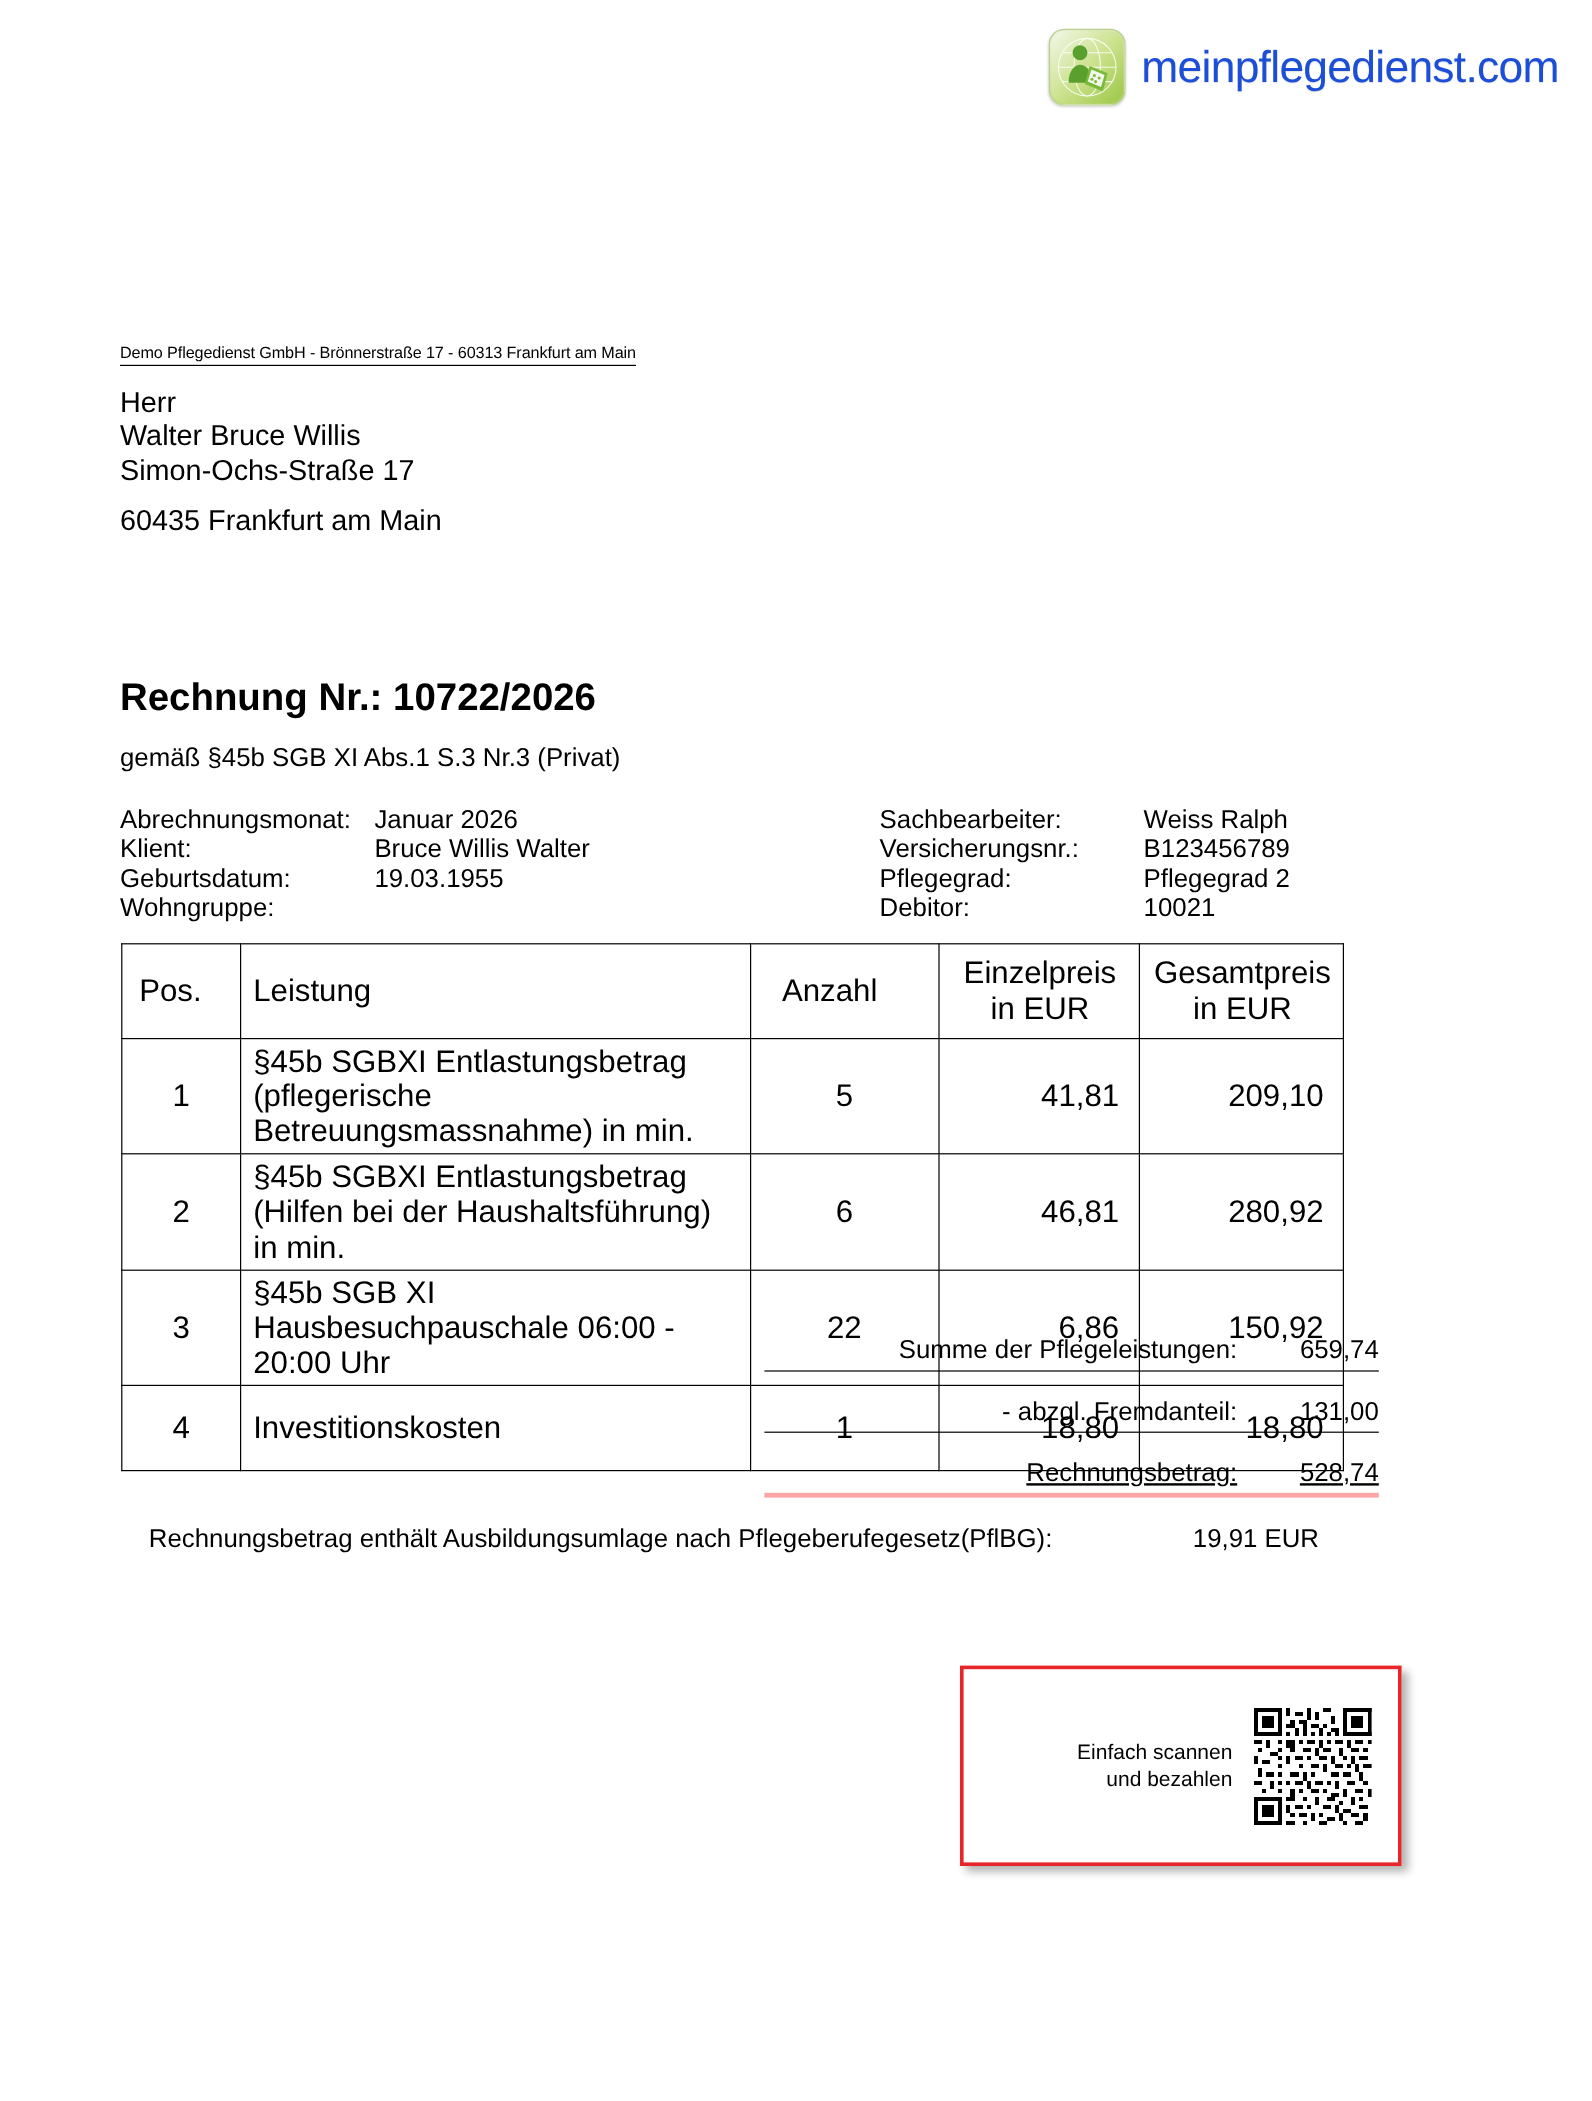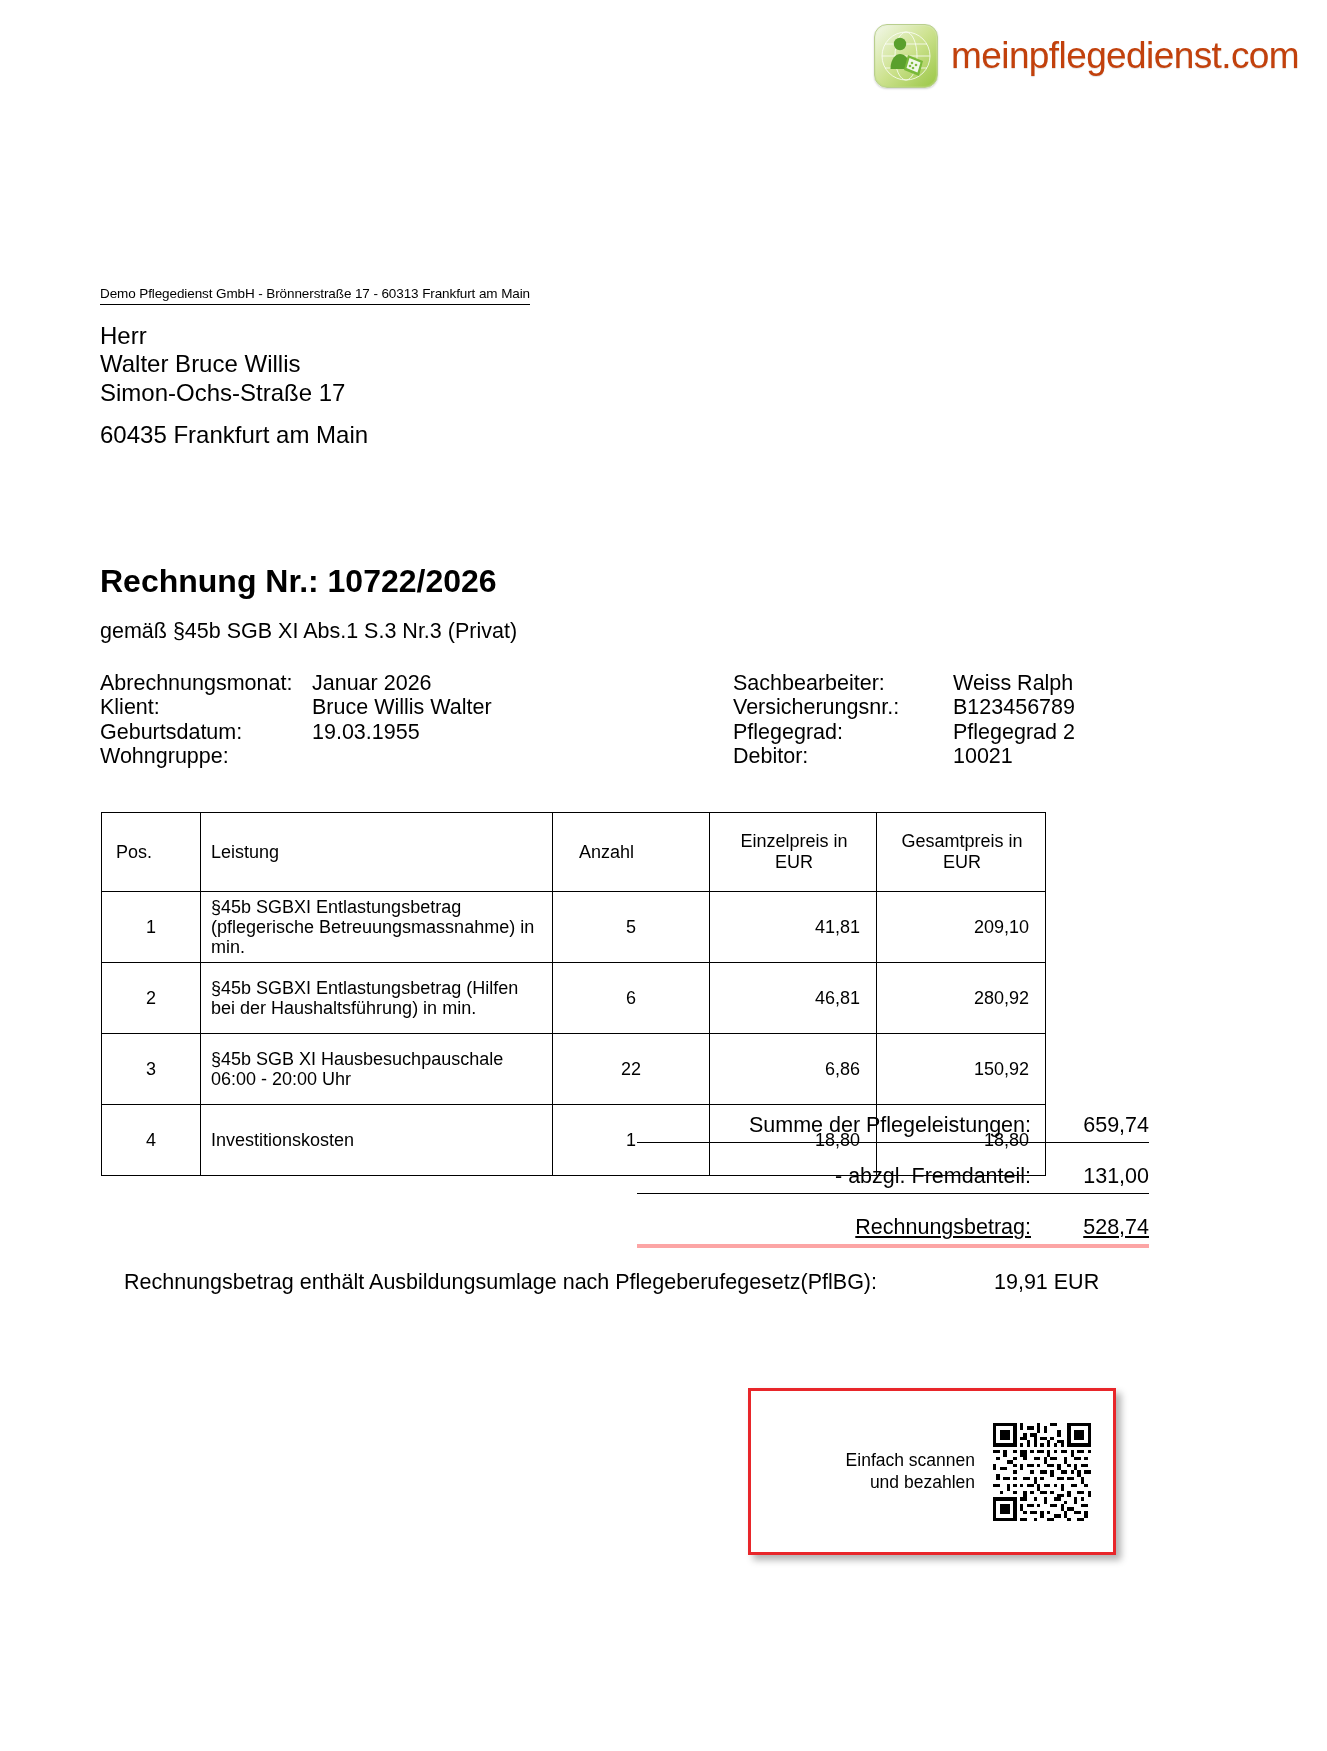--- a/index.html
+++ b/index.html
@@ -35,21 +35,21 @@
     border-radius: 13px;
     background: linear-gradient(145deg, #eef4e4 0%, #cfe39a 45%, #a9cf5d 100%);
     border: 1px solid #b9cf8e;
     position: relative;
     overflow: hidden;
     box-shadow: 0 1px 2px rgba(0,0,0,.18);
   }
   .logo-mark svg { position: absolute; inset: 0; }
   .logo-text {
     font-size: 37px;
-    color: #c2410c;
+    color: #1d4ed8;
     letter-spacing: -0.6px;
     white-space: nowrap;
     text-shadow: 0 1px 1px rgba(0,0,0,.12);
   }
 
   
   .sender-line {
     position: absolute;
     left: 100px;
     top: 286px;
@@ -114,24 +114,23 @@
     font-size: 21.5px;
     line-height: 1.62;
     white-space: nowrap;
   }
 
   
   .items {
     position: absolute;
     left: 101px;
     top: 786px;
-    width: 945px;
+    width: 1019px;
     border-collapse: collapse;
-    font-size: 18px;
-    margin-top: 26px;
+    font-size: 26px;
   }
   .items th, .items td {
     border: 1px solid #000;
     padding: 0;
     vertical-align: middle;
   }
   .items th {
     font-weight: normal;
     text-align: left;
     height: 66px;
@@ -194,21 +193,21 @@
     position: absolute;
     left: 104px;
     top: 1357px;
     font-size: 21.5px;
     white-space: nowrap;
   }
 
   
   .qr-box {
     position: absolute;
-    left: 748px;
+    left: 800px;
     top: 1388px;
     width: 368px;
     height: 167px;
     border: 3px solid #e8262a;
     background: #ffffff;
     box-shadow: 5px 5px 7px rgba(0,0,0,.30);
     display: flex;
     align-items: center;
     justify-content: flex-end;
     gap: 18px;

